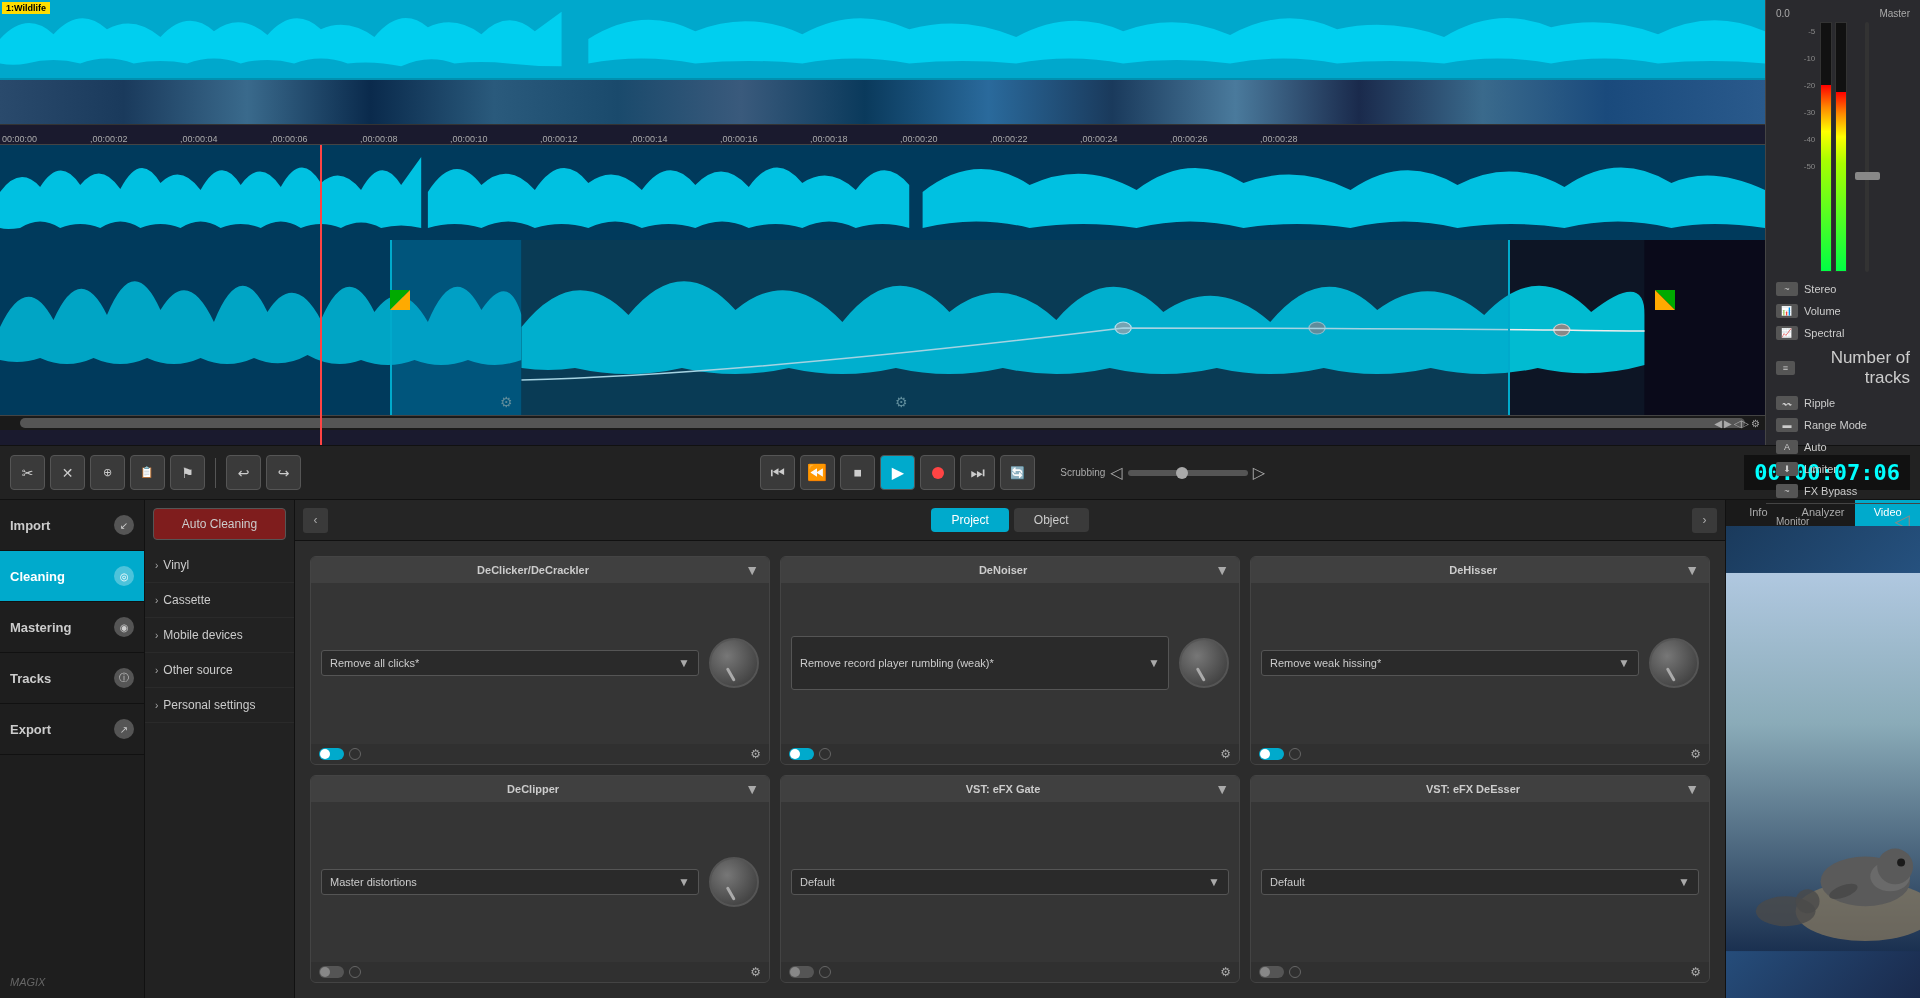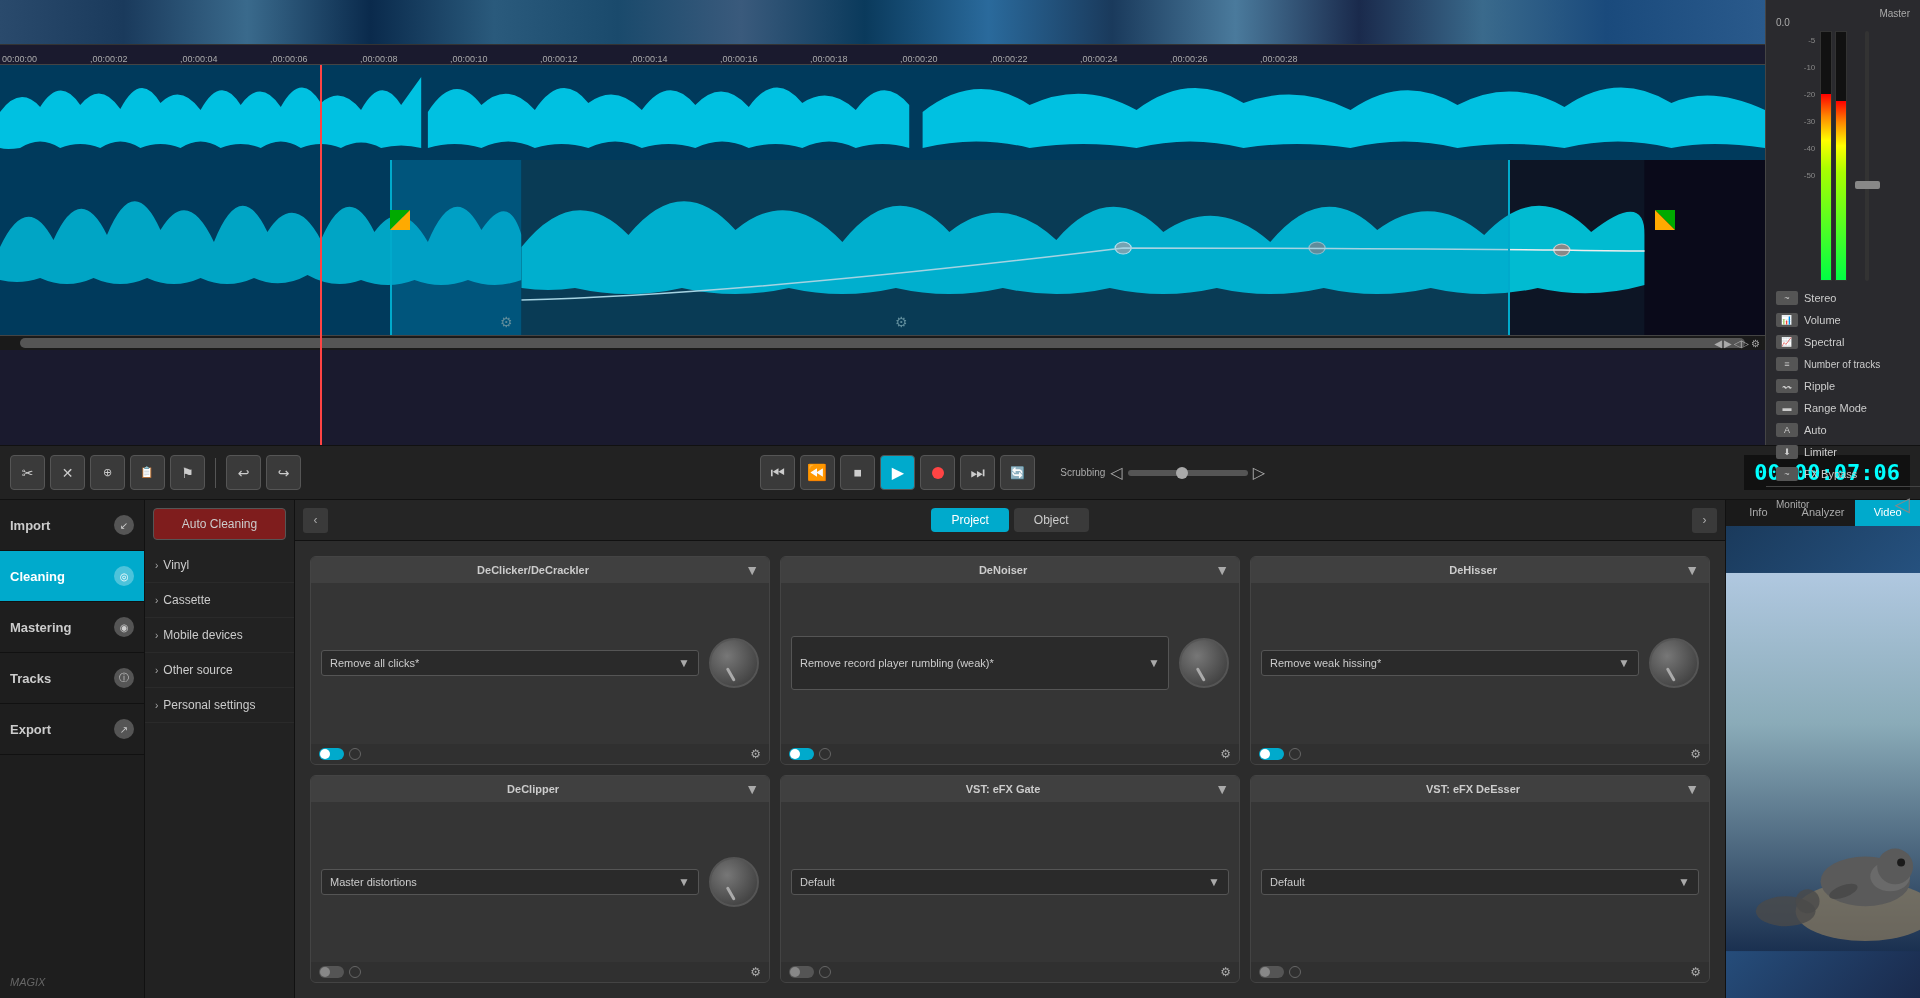--- a/index.html
+++ b/index.html
@@ -121,20 +121,29 @@
     .preset-text { font-size: 11px; color: #ccc; }
   </style>
 </head>
 <body>
 
 <div class="main-container">
 
   <div class="timeline-section">
     <div class="timeline-main">
 
+      <div class="overview-track">
+        <div class="track-label">1:Wildlife</div>
+        <svg class="waveform-svg" viewBox="0 0 1320 80" preserveAspectRatio="none">
+          <rect width="1320" height="80" fill="#00a8cc"></rect>
+          <path d="M0,40 Q20,10 40,35 Q60,5 80,30 Q100,15 120,38 Q140,8 160,32 Q180,12 200,36 Q220,5 240,30 Q260,18 280,38 Q300,5 320,28 Q340,15 360,35 Q380,8 400,32 Q420,12 420,12 L420,68 Q400,68 380,65 Q360,62 340,65 Q320,55 300,68 Q280,62 260,65 Q240,55 220,65 Q200,58 180,65 Q160,55 140,65 Q120,60 100,65 Q80,55 60,65 Q40,58 20,65 Q10,68 0,65 Z" fill="#00d8f8" opacity="0.8"></path>
+          <path d="M440,40 Q480,5 520,32 Q560,10 600,35 Q640,5 680,30 Q720,15 760,38 Q800,8 840,32 Q880,12 920,36 Q960,5 1000,30 Q1040,18 1080,38 Q1120,5 1160,28 Q1200,15 1240,35 Q1280,8 1320,32
+          L1320,65 Q1280,60 1240,65 Q1200,55 1160,65 Q1120,55 1080,65 Q1040,60 1000,65 Q960,55 920,65 Q880,58 840,65 Q800,55 760,65 Q720,60 680,65 Q640,55 600,65 Q560,60 520,65 Q480,55 440,65 Z" fill="#00d8f8" opacity="0.8"></path>
+        </svg>
+      </div>
 
       <div class="video-thumbnail-row">
         <div class="thumb-placeholder" style="background: linear-gradient(90deg, #2a4a6c 0%, #1a3a5c 7%, #3a6a8c 14%, #0a2a4c 21%, #2a5a7c 28%, #1a4a6c 35%, #3a5a7c 42%, #0a3a5c 49%, #2a6a9c 56%, #1a3a5c 63%, #4a7a9c 70%, #1a2a4c 77%, #3a6a8c 84%, #1a4a7c 91%, #2a5a8c 100%);"></div>
       </div>
 
       <div class="timeline-ruler">
         <div class="ruler-marks">
           <span class="ruler-mark" style="left:2px">00:00:00</span>
           <span class="ruler-mark" style="left:90px">,00:00:02</span>
           <span class="ruler-mark" style="left:180px">,00:00:04</span>
@@ -211,21 +220,21 @@
             <span style="color:#aaa; cursor:pointer; font-size:10px;">◁▷</span>
             <span style="color:#aaa; cursor:pointer; font-size:10px;">⚙</span>
           </div>
         </div>
       </div>
     </div>
 
     <div class="right-panel">
       <div class="vu-section">
         <div style="display:flex; justify-content:space-between; width:100%; padding:3px 5px;">
-          <span style="font-size:10px; color:#aaa;margin-top:9px;">0.0</span>
+          <span style="font-size:10px; color:#aaa;">0.0</span>
           <span style="font-size:10px; color:#aaa;">Master</span>
         </div>
         <div class="vu-top">
           <div class="vu-db-scale">
             <span>-5</span>
             <span>-10</span>
             <span>-20</span>
             <span>-30</span>
             <span>-40</span>
             <span>-50</span>
@@ -254,21 +263,21 @@
         <div class="rp-item">
           <div class="rp-icon">📊</div>
           <span style="font-size:11px; color:#ccc;">Volume</span>
         </div>
         <div class="rp-item">
           <div class="rp-icon">📈</div>
           <span style="font-size:11px; color:#ccc;">Spectral</span>
         </div>
         <div class="rp-item">
           <div class="rp-icon">≡</div>
-          <span style="font-size:10px; color:#ccc;text-align:right;">Number of tracks</span>
+          <span style="font-size:17px; color:#ccc;text-align:right;">Number of tracks</span>
         </div>
         <div class="rp-item">
           <div class="rp-icon">〰</div>
           <span style="font-size:11px; color:#ccc;">Ripple</span>
         </div>
         <div class="rp-item">
           <div class="rp-icon">▬</div>
           <span style="font-size:11px; color:#ccc;">Range Mode</span>
         </div>
         <div class="rp-item">

